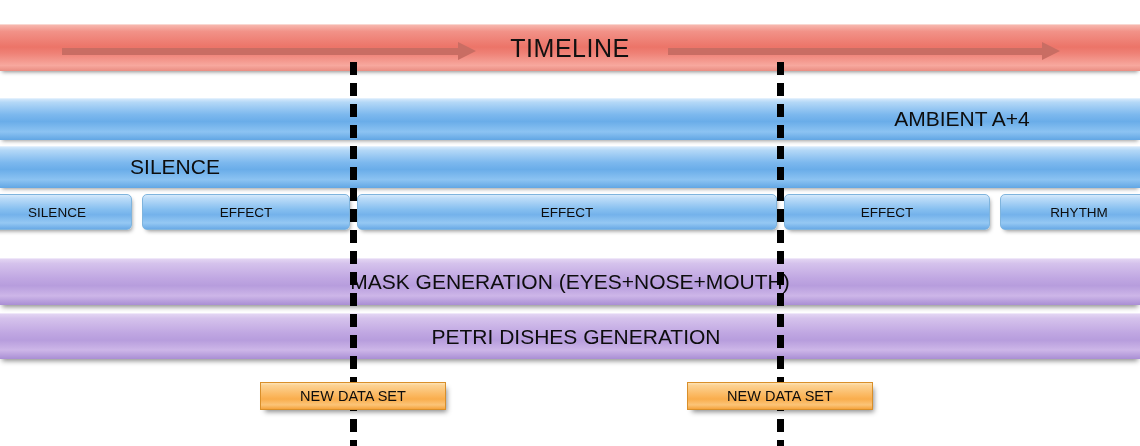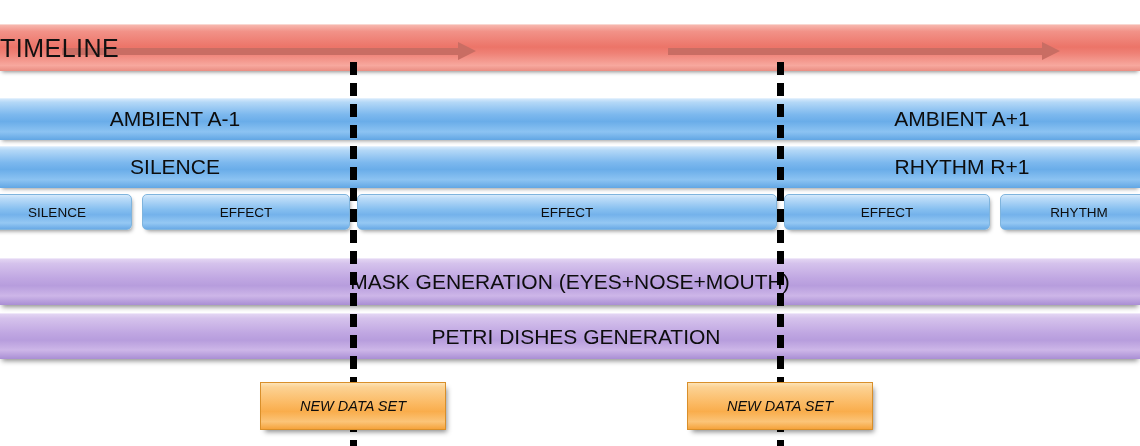--- a/index.html
+++ b/index.html
@@ -45,20 +45,21 @@
         #ef8277 62%, #f7a89e 88%, #e98d82 100%);
     border-top: 1px solid #f9d7d1;
     box-shadow: 0 3px 4px -2px rgba(0,0,0,0.45);
     z-index: 20;
   }
   .timeline-label {
     position: absolute;
     left: 0; right: 0;
     top: 50%;
     transform: translateY(-50%);
+    text-align: center;
     font-size: 25px;
     letter-spacing: .5px;
     color: #111;
     z-index: 3;
   }
   .tl-arrow {
     position: absolute;
     top: 21px;
     height: 11px;
     z-index: 2;
@@ -126,30 +127,29 @@
         #e3d5f3 0%, #d5c2ec 10%, #c0a7e2 42%,
         #b79ddd 58%, #cdb6e8 80%, #a98ed4 100%);
     border-top: 1px solid #efe7f9;
     box-shadow: 0 4px 5px -2px rgba(0,0,0,0.45);
     font-size: 21px;
   }
   .mask-row  { top: 258px; height: 47px; }
   .petri-row { top: 313px; height: 46px; padding-left: 12px; }
 
   .orange-box {
-    height: 48px;
+    height: 28px;
     font-size: 14.5px;
     top: 382px;
     background: linear-gradient(to bottom,
         #fde3b6 0%, #fcd293 9%, #fbb962 45%,
         #f9ad4c 62%, #fbc478 84%, #f5a33c 100%);
     border: 1px solid #d98f2a;
     box-shadow: 3px 4px 5px -2px rgba(0,0,0,0.45);
     z-index: 45;
-    font-style: italic;
   }
 </style>
 </head>
 <body>
 
 <div id="stage">
 
   <div class="cutline" style="left:350px"></div>
   <div class="cutline" style="left:777px"></div>
 
@@ -159,34 +159,28 @@
       <div class="head"></div>
     </div>
     <div class="tl-arrow right">
       <div class="shaft"></div>
       <div class="head"></div>
     </div>
     <div class="timeline-label">TIMELINE</div>
   </div>
 
   <div class="bar blue-bar row-wide ambient-row"></div>
-  <div class="bar ambient-row" style="left:0px;width:350px;background:none;box-shadow:none;border:0">
-    <span>AMBIENT A-1</span>
-  </div>
   <div class="bar ambient-row" style="left:784px;width:356px;background:none;box-shadow:none;border:0">
-    <span>AMBIENT A+1</span>
+    <span>AMBIENT A+4</span>
   </div>
 
   <div class="bar blue-bar row-wide rhythm-row"></div>
   <div class="bar rhythm-row" style="left:0px;width:350px;background:none;box-shadow:none;border:0">
     <span>SILENCE</span>
   </div>
-  <div class="bar rhythm-row" style="left:784px;width:356px;background:none;box-shadow:none;border:0">
-    <span>RHYTHM R+1</span>
-  </div>
 
   <div class="bar eff" style="left:-18px;width:150px">
     <span>SILENCE</span>
   </div>
   <div class="bar eff" style="left:142px;width:208px">
     <span>EFFECT</span>
   </div>
   <div class="bar eff" style="left:357px;width:420px">
     <span>EFFECT</span>
   </div>

